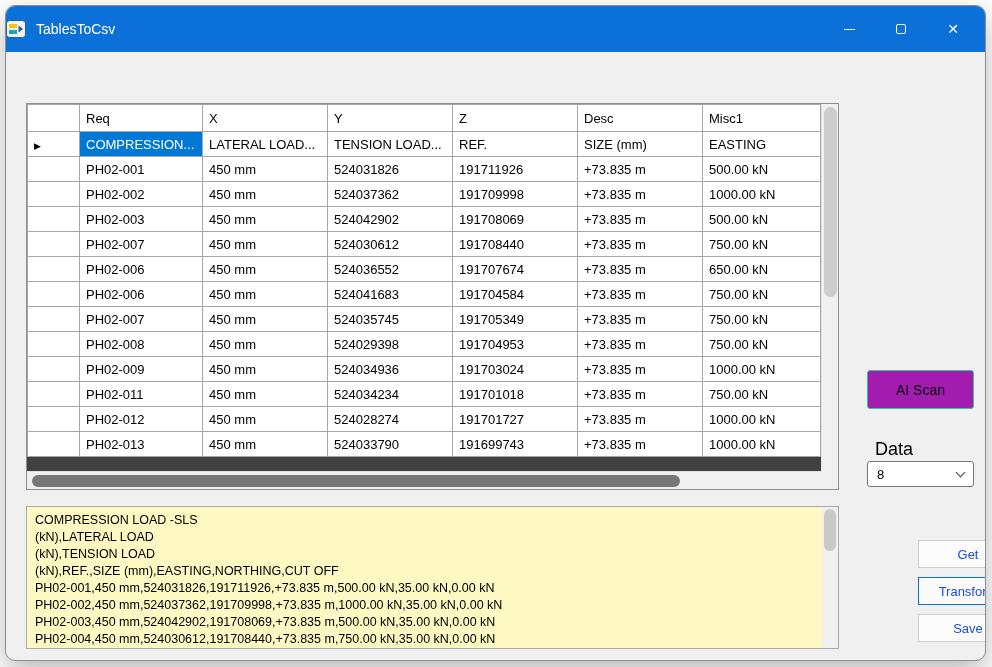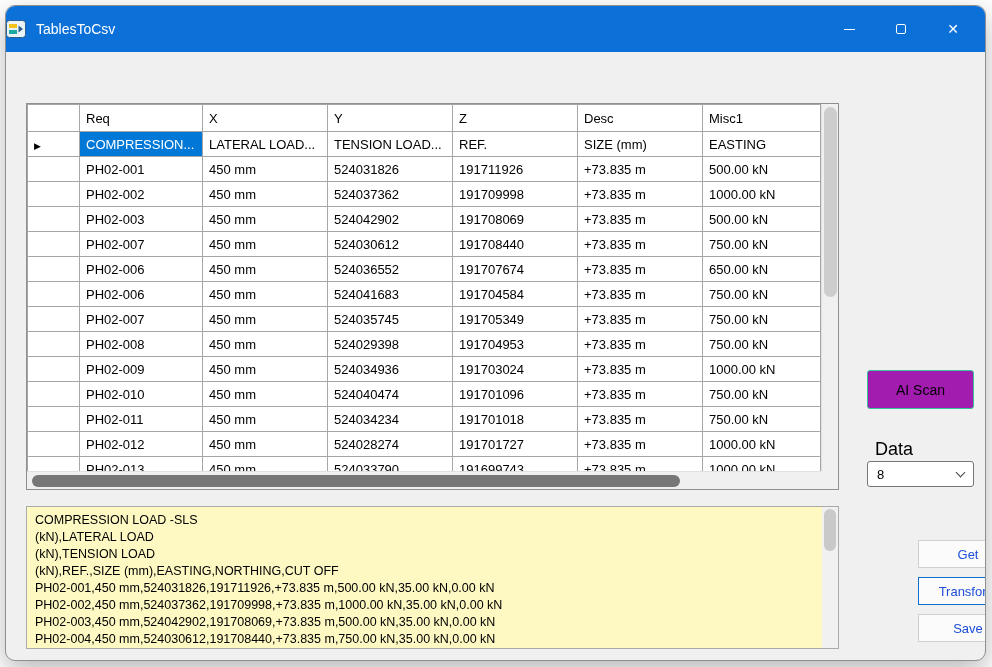--- a/index.html
+++ b/index.html
@@ -179,29 +179,20 @@
               <td></td>
               <td>PH02-009</td>
               <td>450 mm</td>
               <td>524034936</td>
               <td>191703024</td>
               <td>+73.835 m</td>
               <td>1000.00 kN</td>
             </tr>
             <tr>
               <td></td>
-              <td>PH02-010</td>
-              <td>450 mm</td>
-              <td>524040474</td>
-              <td>191701096</td>
-              <td>+73.835 m</td>
-              <td>750.00 kN</td>
-            </tr>
-            <tr>
-              <td></td>
               <td>PH02-011</td>
               <td>450 mm</td>
               <td>524034234</td>
               <td>191701018</td>
               <td>+73.835 m</td>
               <td>750.00 kN</td>
             </tr>
             <tr>
               <td></td>
               <td>PH02-012</td>

